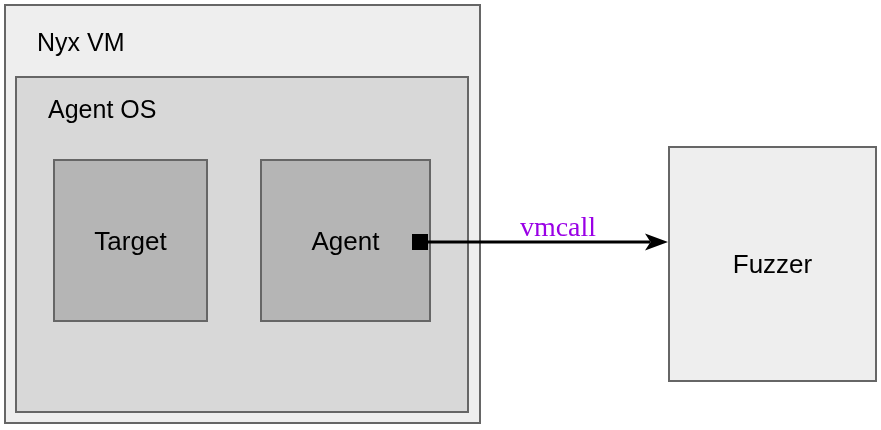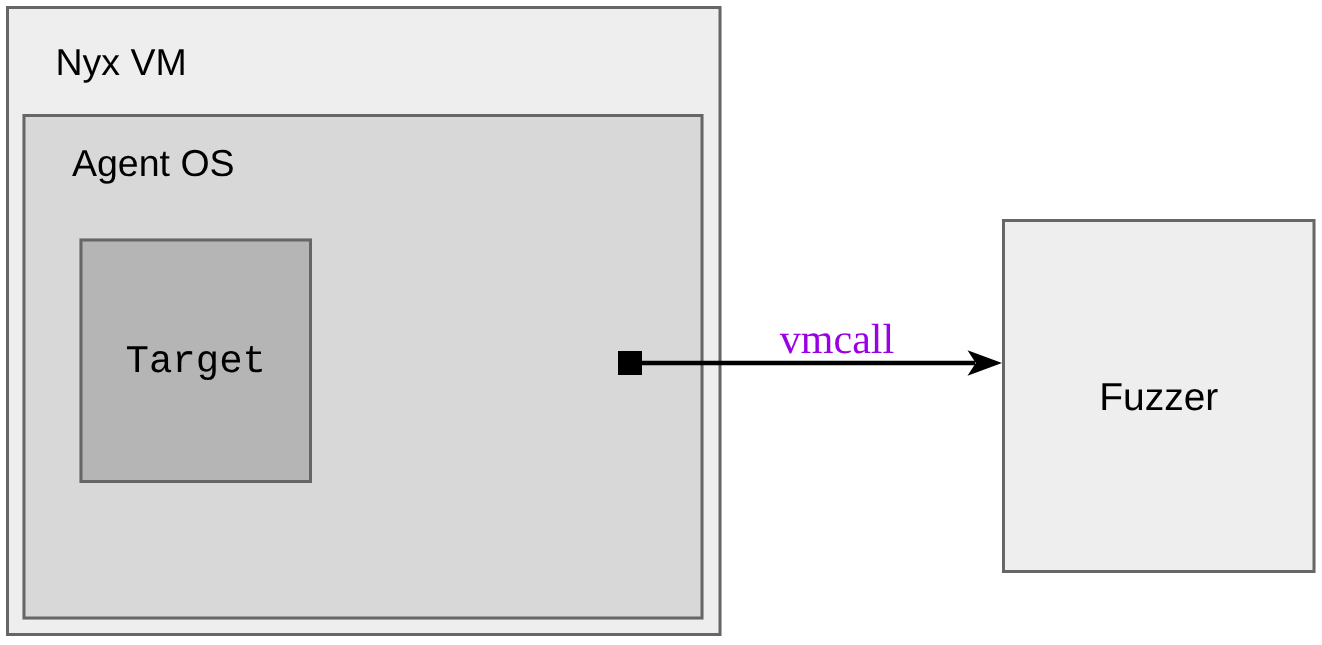--- a/index.html
+++ b/index.html
@@ -15,21 +15,21 @@
     overflow: hidden;
     color: #000000;
   }
   .box {
     position: absolute;
     box-sizing: border-box;
     border: 2px solid var(--box_border, #666666);
   }
   .outer-fill  { background: var(--outer_fill, #eeeeee); }
   .guest-fill  { background: var(--guest_fill, #d8d8d8); }
-  .node-fill   { background: var(--node_fill, #b5b5b5); font-family: Liberation Mono, monospace; }
+  .node-fill   { background: var(--node_fill, #b5b5b5); }
   .container-title {
     position: absolute;
     left: 0;
     right: 0;
     text-align: left;
     font-size: 25px;
     line-height: 30px;
     white-space: nowrap;
     margin-left: 31px;
   }
@@ -81,20 +81,23 @@
   <div class="box outer-fill" style="left:4px; top:4px; width:477px; height:420px;">
     <div class="container-title" style="top:21px;">Nyx VM</div>
 
     <div class="box guest-fill" style="left:9px; top:70px; width:454px; height:337px;">
       <div class="container-title" style="top:16px;">Agent OS</div>
 
       <div class="box node node-fill" style="left:36px; top:81px; width:155px; height:163px;">
         <span class="node-label">Target</span>
       </div>
 
+      <div class="box node node-fill" style="left:243px; top:81px; width:171px; height:163px;">
+        <span class="node-label">Agent</span>
+      </div>
     </div>
   </div>
 
   <div class="box node outer-fill" style="left:668px; top:146px; width:209px; height:236px;">
     <span class="node-label">Fuzzer</span>
   </div>
 
   <svg id="edge-layer" viewBox="0 0 881 430" xmlns="http://www.w3.org/2000/svg">
     <rect class="edge-marker" x="412" y="234" width="16" height="16"></rect>
     <line class="edge-line" x1="426" y1="242" x2="650" y2="242"></line>

